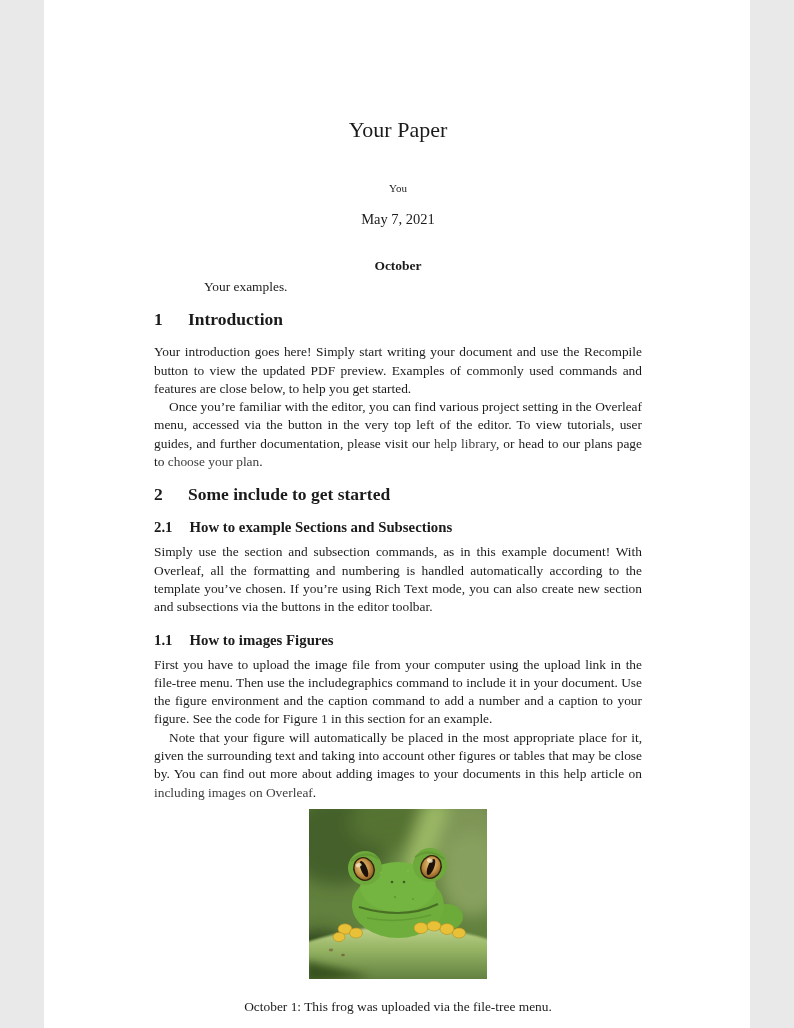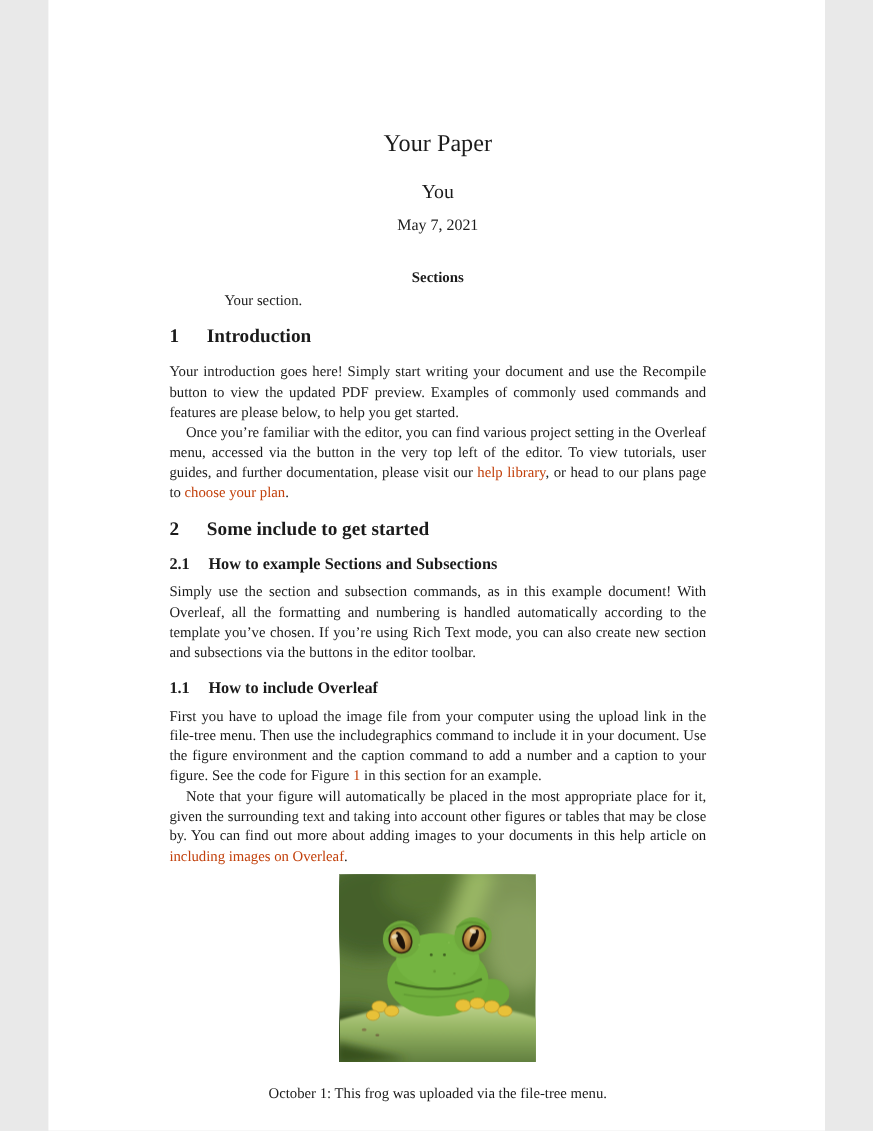--- a/index.html
+++ b/index.html
@@ -12,21 +12,21 @@
     color:#1b1b1b;
     overflow:hidden;
     box-sizing:border-box;
   }
   .content{padding:0 108px 0 110px;}
   .paper-title{
     margin:117px 0 0 0;
     font-size:22px;line-height:26px;
     font-weight:normal;text-align:center;
   }
-  .paper-author{margin-top:22px;font-size:18px;line-height:19px;text-align:center;}
+  .paper-author{margin-top:36px;font-size:11px;line-height:19px;text-align:center;}
   .paper-date{margin-top:12px;font-size:14.5px;line-height:19px;text-align:center;}
   .abstract-heading{margin-top:28px;font-size:13.5px;line-height:18px;font-weight:bold;text-align:center;}
   .abstract-body{
     margin:3px 38px 0 38px;
     font-size:13.4px;line-height:18.3px;
     text-indent:12px;
   }
   h2.section{
     margin:12px 0 0 0;
     font-size:17.5px;line-height:22px;font-weight:bold;
@@ -38,21 +38,21 @@
   .sec-num{display:inline-block;min-width:14px;margin-right:20px;}
   .subsec-num{display:inline-block;margin-right:17px;}
   p.body{
     margin:0;
     font-size:13.4px;line-height:18.3px;
     text-align:justify;
   }
   p.body.first{margin-top:13px;}
   p.body.after-sub{margin-top:6px;}
   p.body.indent{text-indent:15px;}
-  a.doclink{color:#c2410c;text-decoration:none;cursor:pointer;}
+  a.doclink{color:#404040;text-decoration:none;cursor:pointer;}
   .sec2-gap{margin-top:13px;}
   .figure-wrap{
     margin-top:7px;
     text-align:center;
   }
   .figure-img{
     display:inline-block;
     width:178px;height:170px;
     line-height:0;
   }
@@ -70,34 +70,34 @@
 </head>
 <body>
 
 <div class="page">
   <div class="content">
 
     <h1 class="paper-title">Your Paper</h1>
     <div class="paper-author">You</div>
     <div class="paper-date">May 7, 2021</div>
 
-    <div class="abstract-heading">Sections</div>
-    <p class="abstract-body">Your section.</p>
+    <div class="abstract-heading">October</div>
+    <p class="abstract-body">Your examples.</p>
 
     <h2 class="section"><span class="sec-num">1</span><span>Introduction</span></h2>
 
-    <p class="body first">Your introduction goes here! Simply start writing your document and use the Recompile button to view the updated PDF preview. Examples of commonly used commands and features are please below, to help you get started.</p>
+    <p class="body first">Your introduction goes here! Simply start writing your document and use the Recompile button to view the updated PDF preview. Examples of commonly used commands and features are close below, to help you get started.</p>
     <p class="body indent"><span>Once you’re familiar with the editor, you can find various project setting in the Overleaf menu, accessed via the button in the very top left of the editor. To view tutorials, user guides, and further documentation, please visit our </span><a class="doclink">help library</a><span>, or head to our plans page to </span><a class="doclink">choose your plan</a><span>.</span></p>
 
     <h2 class="section sec2-gap"><span class="sec-num">2</span><span>Some include to get started</span></h2>
 
     <h3 class="subsection"><span class="subsec-num">2.1</span><span>How to example Sections and Subsections</span></h3>
     <p class="body after-sub">Simply use the section and subsection commands, as in this example document! With Overleaf, all the formatting and numbering is handled automatically according to the template you’ve chosen. If you’re using Rich Text mode, you can also create new section and subsections via the buttons in the editor toolbar.</p>
 
-    <h3 class="subsection" style="margin-top:14px;"><span class="subsec-num">1.1</span><span>How to include Overleaf</span></h3>
+    <h3 class="subsection" style="margin-top:14px;"><span class="subsec-num">1.1</span><span>How to images Figures</span></h3>
     <p class="body after-sub"><span>First you have to upload the image file from your computer using the upload link in the file-tree menu. Then use the includegraphics command to include it in your document. Use the figure environment and the caption command to add a number and a caption to your figure. See the code for Figure </span><a class="doclink">1</a><span> in this section for an example.</span></p>
     <p class="body indent"><span>Note that your figure will automatically be placed in the most appropriate place for it, given the surrounding text and taking into account other figures or tables that may be close by. You can find out more about adding images to your documents in this help article on </span><a class="doclink">including images on Overleaf</a><span>.</span></p>
 
     <div class="figure-wrap">
       <span class="figure-img">
         <svg width="178" height="170" viewBox="0 0 178 170" xmlns="http://www.w3.org/2000/svg">
           <defs>
             <clipPath id="frame">
                 <rect width="178" height="170"></rect>
               </clipPath>

